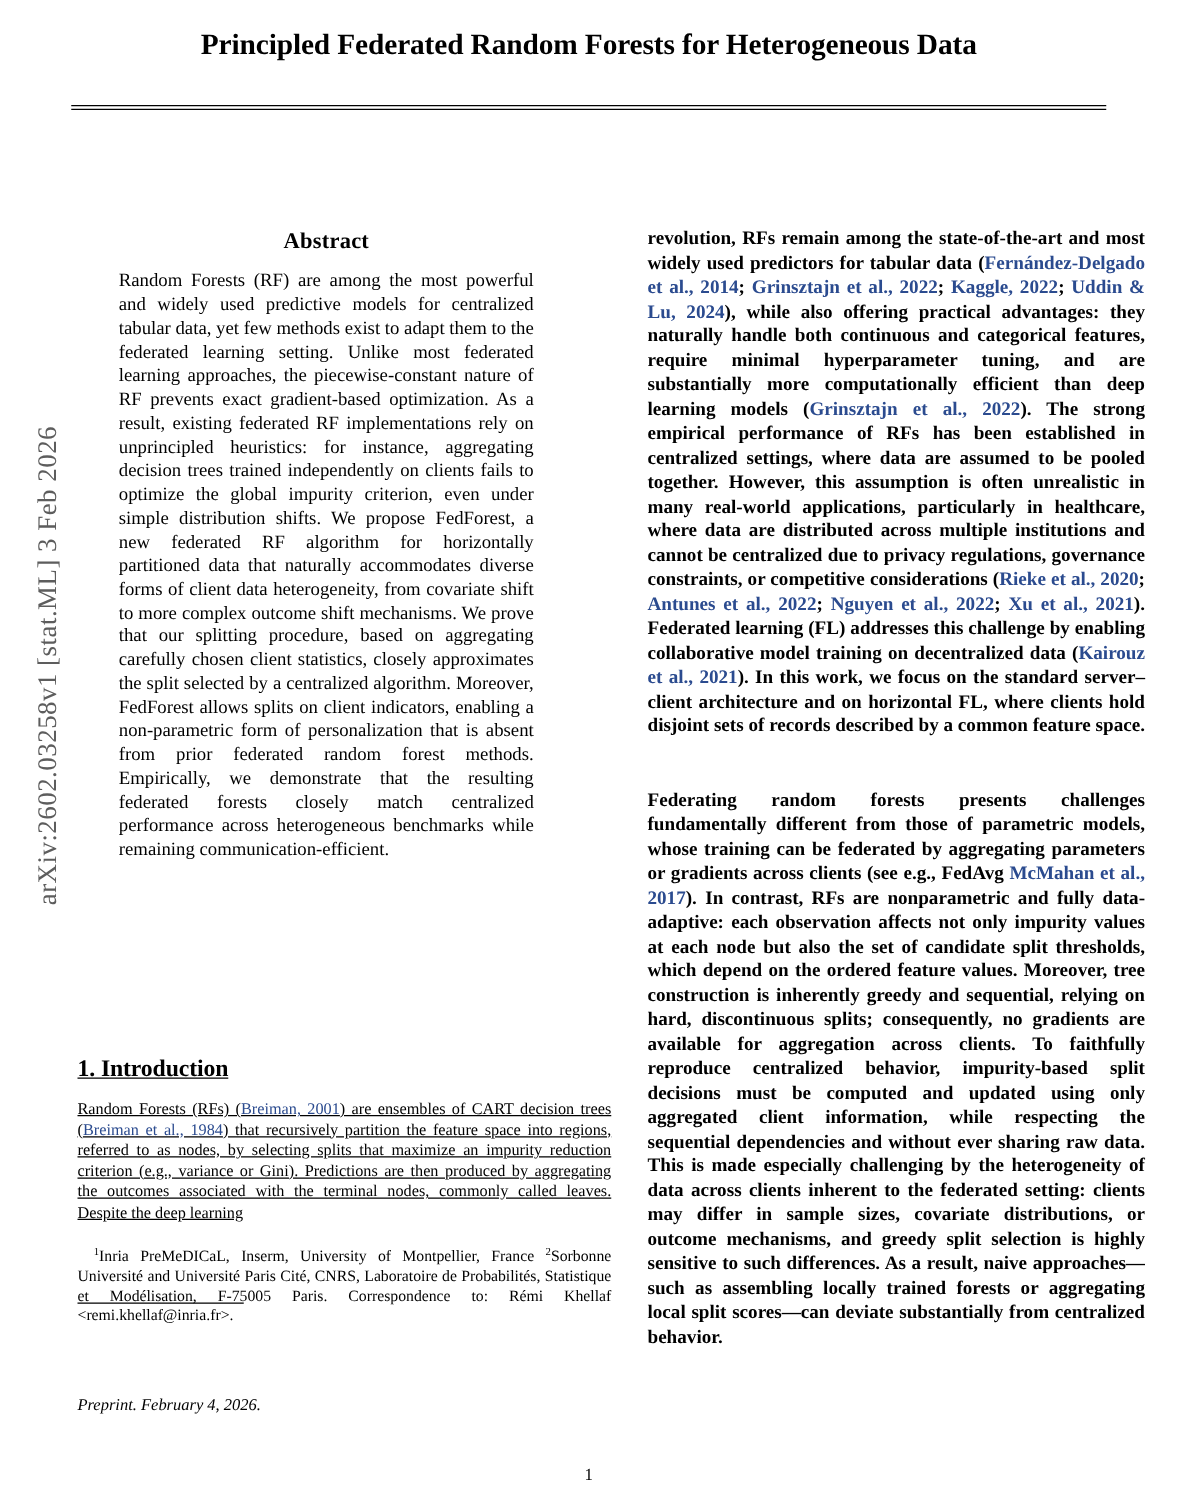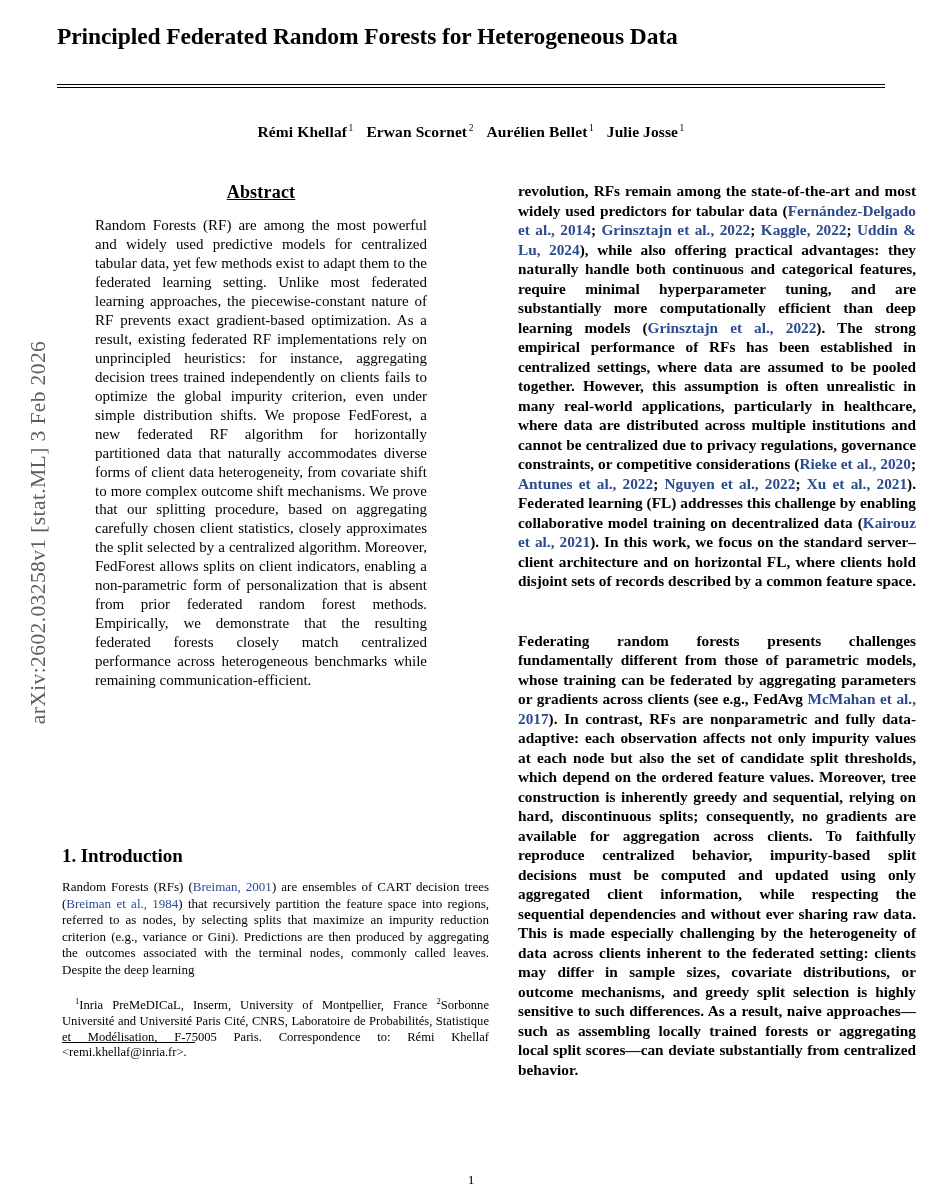--- a/index.html
+++ b/index.html
@@ -38,21 +38,21 @@
   
   .title-area {
     position: absolute;
     left: 57px;
     top: 22px;
     width: 828px;
   }
   .paper-title {
     font-size: 23.5px;
     font-weight: bold;
-    text-align: left;
+    text-align: center;
     line-height: 1.25;
     letter-spacing: -0.1px;
     margin: 0;
   }
   .rule-double {
     position: absolute;
     left: 57px;
     top: 84px;
     width: 828px;
     height: 4px;
@@ -99,21 +99,20 @@
   }
   .col-left  { left: 62px; }
   .col-right { left: 518px; font-weight: bold; }
 
   .abstract-head {
     text-align: center;
     font-size: 18px;
     font-weight: bold;
     margin: 0 0 12px 0;
     letter-spacing: 0.2px;
-    text-decoration: underline;
   }
   .abstract-body {
     margin: 12px;
     padding: 0 21px;
     text-align: justify;
     font-size: 15px;
     line-height: 1.265;
   }
 
   h2.section-head {
@@ -121,20 +120,21 @@
     font-weight: bold;
     margin: 0 0 12px 0;
     text-align: left;
     letter-spacing: -0.1px;
   }
   .intro-block {
     position: absolute;
     left: 62px;
     top: 845px;
     width: 427px;
+    text-decoration: underline;
   }
   .intro-block p {
     margin: 0;
     text-align: justify;
     font-size: 13px;
     line-height: 1.275;
   }
 
   p.para {
     margin: 0 0 10px 0;
@@ -189,40 +189,38 @@
 
 <div id="page">
 
   <div class="arxiv-stamp">arXiv:2602.03258v1  [stat.ML]  3 Feb 2026</div>
 
   <div class="title-area">
     <h1 class="paper-title">Principled Federated Random Forests for Heterogeneous Data</h1>
   </div>
   <div class="rule-double"></div>
 
-  <div class="authors">
-    <span class="author"><span>Rémi Khellaf</span><sup>1</sup></span><span class="sep"></span><span class="author"><span>Erwan Scornet</span><sup>2</sup></span><span class="sep"></span><span class="author"><span>Aurélien Bellet</span><sup>1</sup></span><span class="sep"></span><span class="author"><span>Julie Josse</span><sup>1</sup></span>
-  </div>
 
   <div class="col col-left">
     <div class="abstract-head">Abstract</div>
     <p class="abstract-body">Random Forests (RF) are among the most powerful and widely used predictive models for centralized tabular data, yet few methods exist to adapt them to the federated learning setting. Unlike most federated learning approaches, the piecewise-constant nature of RF prevents exact gradient-based optimization. As a result, existing federated RF implementations rely on unprincipled heuristics: for instance, aggregating decision trees trained independently on clients fails to optimize the global impurity criterion, even under simple distribution shifts. We propose FedForest, a new federated RF algorithm for horizontally partitioned data that naturally accommodates diverse forms of client data heterogeneity, from covariate shift to more complex outcome shift mechanisms. We prove that our splitting procedure, based on aggregating carefully chosen client statistics, closely approximates the split selected by a centralized algorithm. Moreover, FedForest allows splits on client indicators, enabling a non-parametric form of personalization that is absent from prior federated random forest methods. Empirically, we demonstrate that the resulting federated forests closely match centralized performance across heterogeneous benchmarks while remaining communication-efficient.</p>
   </div>
 
   <div class="intro-block">
     <h2 class="section-head">1. Introduction</h2>
     <p><span>Random Forests (RFs) (</span><span class="cite">Breiman, 2001</span><span>) are ensembles of CART decision trees (</span><span class="cite">Breiman et al., 1984</span><span>) that recursively partition the feature space into regions, referred to as nodes, by selecting splits that maximize an impurity reduction criterion (e.g., variance or Gini). Predictions are then produced by aggregating the outcomes associated with the terminal nodes, commonly called leaves. Despite the deep learning</span></p>
   </div>
 
   <div class="footnote-rule"></div>
   <div class="footnote">
     <span class="indent"></span><sup>1</sup><span>Inria PreMeDICaL, Inserm, University of Montpellier, France</span>
     <sup>2</sup><span>Sorbonne Université and Université Paris Cité, CNRS, Laboratoire de Probabilités, Statistique et Modélisation, F-75005 Paris.</span>
     <span>Correspondence to: Rémi Khellaf &lt;remi.khellaf@inria.fr&gt;.</span>
   </div>
+  <div class="preprint">Preprint. February 4, 2026.</div>
 
   <div class="col col-right">
     <p class="para"><span>revolution, RFs remain among the state-of-the-art and most widely used predictors for tabular data (</span><span class="cite">Fernández-Delgado et al., 2014</span><span>; </span><span class="cite">Grinsztajn et al., 2022</span><span>; </span><span class="cite">Kaggle, 2022</span><span>; </span><span class="cite">Uddin &amp; Lu, 2024</span><span>), while also offering practical advantages: they naturally handle both continuous and categorical features, require minimal hyperparameter tuning, and are substantially more computationally efficient than deep learning models (</span><span class="cite">Grinsztajn et al., 2022</span><span>). The strong empirical performance of RFs has been established in centralized settings, where data are assumed to be pooled together. However, this assumption is often unrealistic in many real-world applications, particularly in healthcare, where data are distributed across multiple institutions and cannot be centralized due to privacy regulations, governance constraints, or competitive considerations (</span><span class="cite">Rieke et al., 2020</span><span>; </span><span class="cite">Antunes et al., 2022</span><span>; </span><span class="cite">Nguyen et al., 2022</span><span>; </span><span class="cite">Xu et al., 2021</span><span>). Federated learning (FL) addresses this challenge by enabling collaborative model training on decentralized data (</span><span class="cite">Kairouz et al., 2021</span><span>). In this work, we focus on the standard server–client architecture and on horizontal FL, where clients hold disjoint sets of records described by a common feature space.</span></p>
 
     <p class="para"><span>Federating random forests presents challenges fundamentally different from those of parametric models, whose training can be federated by aggregating parameters or gradients across clients (see e.g., FedAvg </span><span class="cite">McMahan et al., 2017</span><span>). In contrast, RFs are nonparametric and fully data-adaptive: each observation affects not only impurity values at each node but also the set of candidate split thresholds, which depend on the ordered feature values. Moreover, tree construction is inherently greedy and sequential, relying on hard, discontinuous splits; consequently, no gradients are available for aggregation across clients. To faithfully reproduce centralized behavior, impurity-based split decisions must be computed and updated using only aggregated client information, while respecting the sequential dependencies and without ever sharing raw data. This is made especially challenging by the heterogeneity of data across clients inherent to the federated setting: clients may differ in sample sizes, covariate distributions, or outcome mechanisms, and greedy split selection is highly sensitive to such differences. As a result, naive approaches—such as assembling locally trained forests or aggregating local split scores—can deviate substantially from centralized behavior.</span></p>
   </div>
 
   <div class="page-number">1</div>
 
 </div>

